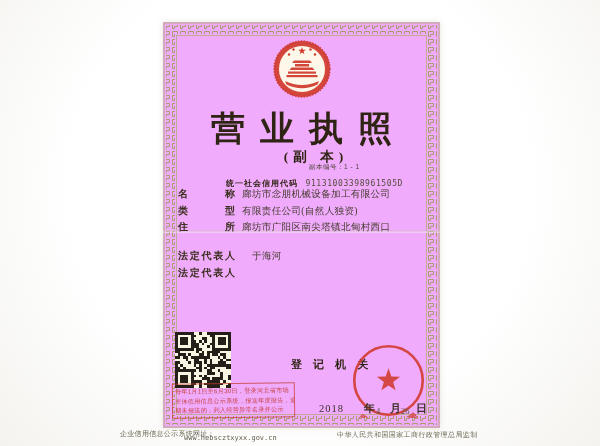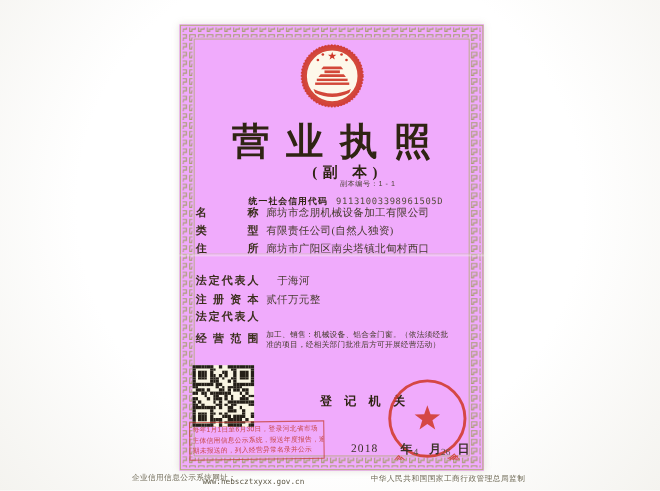--- a/index.html
+++ b/index.html
@@ -167,30 +167,22 @@
       </div>
       <div class="frow">
         <span class="flabel">住所</span>
         <span class="fvalue">廊坊市广阳区南尖塔镇北甸村西口</span>
       </div>
       <div class="frow gap">
         <span class="flabel">法定代表人</span>
         <span class="fvalue">于海河</span>
       </div>
       <div class="frow">
-        <span class="flabel">注册资本</span>
-        <span class="fvalue">贰仟万元整</span>
-      </div>
-      <div class="frow">
         <span class="flabel">法定代表人</span>
         <span class="fvalue"></span>
-      </div>
-      <div class="frow scope">
-        <span class="flabel">经营范围</span>
-        <span class="fvalue">加工、销售：机械设备、铝合金门窗。（依法须经批准的项目，经相关部门批准后方可开展经营活动）</span>
       </div>
     </div>
 
     <div class="qr">
       <div style="display:contents"><div class="qm on"></div><div class="qm on"></div><div class="qm on"></div><div class="qm on"></div><div class="qm on"></div><div class="qm on"></div><div class="qm on"></div><div class="qm"></div><div class="qm"></div><div class="qm on"></div><div class="qm"></div><div class="qm"></div><div class="qm on"></div><div class="qm on"></div><div class="qm on"></div><div class="qm on"></div><div class="qm on"></div><div class="qm on"></div><div class="qm on"></div><div class="qm on"></div><div class="qm on"></div><div class="qm on"></div><div class="qm"></div><div class="qm"></div><div class="qm"></div><div class="qm"></div><div class="qm"></div><div class="qm on"></div><div class="qm on"></div><div class="qm"></div><div class="qm"></div><div class="qm"></div><div class="qm"></div><div class="qm"></div><div class="qm on"></div><div class="qm on"></div><div class="qm"></div><div class="qm"></div><div class="qm"></div><div class="qm"></div><div class="qm"></div><div class="qm on"></div><div class="qm on"></div><div class="qm"></div><div class="qm on"></div><div class="qm on"></div><div class="qm on"></div><div class="qm"></div><div class="qm on"></div><div class="qm"></div><div class="qm"></div><div class="qm"></div><div class="qm on"></div><div class="qm on"></div><div class="qm"></div><div class="qm"></div><div class="qm on"></div><div class="qm"></div><div class="qm on"></div><div class="qm on"></div><div class="qm on"></div><div class="qm"></div><div class="qm on"></div><div class="qm on"></div><div class="qm"></div><div class="qm on"></div><div class="qm on"></div><div class="qm on"></div><div class="qm"></div><div class="qm on"></div><div class="qm on"></div><div class="qm"></div><div class="qm on"></div><div class="qm"></div><div class="qm on"></div><div class="qm"></div><div class="qm"></div><div class="qm on"></div><div class="qm"></div><div class="qm on"></div><div class="qm on"></div><div class="qm on"></div><div class="qm"></div><div class="qm on"></div><div class="qm on"></div><div class="qm"></div><div class="qm on"></div><div class="qm on"></div><div class="qm on"></div><div class="qm"></div><div class="qm on"></div><div class="qm on"></div><div class="qm on"></div><div class="qm"></div><div class="qm on"></div><div class="qm"></div><div class="qm"></div><div class="qm on"></div><div class="qm on"></div><div class="qm"></div><div class="qm on"></div><div class="qm on"></div><div class="qm on"></div><div class="qm"></div><div class="qm on"></div><div class="qm on"></div><div class="qm"></div><div class="qm"></div><div class="qm"></div><div class="qm"></div><div class="qm"></div><div class="qm on"></div><div class="qm on"></div><div class="qm on"></div><div class="qm"></div><div class="qm"></div><div class="qm"></div><div class="qm on"></div><div class="qm"></div><div class="qm on"></div><div class="qm"></div><div class="qm"></div><div class="qm"></div><div class="qm"></div><div class="qm"></div><div class="qm on"></div><div class="qm on"></div><div class="qm on"></div><div class="qm on"></div><div class="qm on"></div><div class="qm on"></div><div class="qm on"></div><div class="qm on"></div><div class="qm"></div><div class="qm on"></div><div class="qm on"></div><div class="qm"></div><div class="qm"></div><div class="qm"></div><div class="qm"></div><div class="qm on"></div><div class="qm on"></div><div class="qm on"></div><div class="qm on"></div><div class="qm on"></div><div class="qm on"></div><div class="qm on"></div><div class="qm on"></div><div class="qm on"></div><div class="qm"></div><div class="qm"></div><div class="qm"></div><div class="qm"></div><div class="qm"></div><div class="qm"></div><div class="qm on"></div><div class="qm"></div><div class="qm on"></div><div class="qm"></div><div class="qm on"></div><div class="qm on"></div><div class="qm on"></div><div class="qm on"></div><div class="qm on"></div><div class="qm"></div><div class="qm"></div><div class="qm"></div><div class="qm"></div><div class="qm"></div><div class="qm on"></div><div class="qm on"></div><div class="qm on"></div><div class="qm"></div><div class="qm on"></div><div class="qm"></div><div class="qm"></div><div class="qm"></div><div class="qm on"></div><div class="qm on"></div><div class="qm"></div><div class="qm on"></div><div class="qm"></div><div class="qm on"></div><div class="qm on"></div><div class="qm"></div><div class="qm on"></div><div class="qm on"></div><div class="qm"></div><div class="qm"></div><div class="qm on"></div><div class="qm on"></div><div class="qm"></div><div class="qm on"></div><div class="qm on"></div><div class="qm"></div><div class="qm on"></div><div class="qm on"></div><div class="qm on"></div><div class="qm on"></div><div class="qm on"></div><div class="qm on"></div><div class="qm on"></div><div class="qm"></div><div class="qm"></div><div class="qm"></div><div class="qm on"></div><div class="qm"></div><div class="qm on"></div><div class="qm"></div><div class="qm"></div><div class="qm"></div><div class="qm"></div><div class="qm"></div><div class="qm"></div><div class="qm on"></div><div class="qm"></div><div class="qm"></div><div class="qm on"></div><div class="qm on"></div><div class="qm"></div><div class="qm"></div><div class="qm on"></div><div class="qm"></div><div class="qm on"></div><div class="qm"></div><div class="qm"></div><div class="qm"></div><div class="qm on"></div><div class="qm"></div><div class="qm on"></div><div class="qm on"></div><div class="qm on"></div><div class="qm on"></div><div class="qm"></div><div class="qm"></div><div class="qm"></div><div class="qm on"></div><div class="qm"></div><div class="qm on"></div><div class="qm on"></div><div class="qm on"></div><div class="qm"></div><div class="qm on"></div><div class="qm"></div><div class="qm on"></div><div class="qm"></div><div class="qm"></div><div class="qm on"></div><div class="qm on"></div><div class="qm on"></div><div class="qm"></div><div class="qm"></div><div class="qm on"></div><div class="qm"></div><div class="qm on"></div><div class="qm"></div><div class="qm"></div><div class="qm"></div><div class="qm"></div><div class="qm on"></div><div class="qm"></div><div class="qm on"></div><div class="qm"></div><div class="qm"></div><div class="qm on"></div><div class="qm on"></div><div class="qm on"></div><div class="qm on"></div><div class="qm on"></div><div class="qm on"></div><div class="qm on"></div><div class="qm on"></div><div class="qm on"></div><div class="qm on"></div><div class="qm on"></div><div class="qm"></div><div class="qm on"></div><div class="qm"></div><div class="qm"></div><div class="qm"></div><div class="qm"></div><div class="qm on"></div><div class="qm on"></div><div class="qm"></div><div class="qm on"></div><div class="qm"></div><div class="qm on"></div><div class="qm on"></div><div class="qm"></div><div class="qm"></div><div class="qm"></div><div class="qm"></div><div class="qm on"></div><div class="qm on"></div><div class="qm on"></div><div class="qm on"></div><div class="qm on"></div><div class="qm on"></div><div class="qm on"></div><div class="qm on"></div><div class="qm on"></div><div class="qm on"></div><div class="qm"></div><div class="qm on"></div><div class="qm"></div><div class="qm"></div><div class="qm on"></div><div class="qm on"></div><div class="qm"></div><div class="qm"></div><div class="qm on"></div><div class="qm"></div><div class="qm"></div><div class="qm"></div><div class="qm"></div><div class="qm on"></div><div class="qm"></div><div class="qm"></div><div class="qm"></div><div class="qm"></div><div class="qm"></div><div class="qm on"></div><div class="qm"></div><div class="qm"></div><div class="qm"></div><div class="qm"></div><div class="qm"></div><div class="qm on"></div><div class="qm on"></div><div class="qm on"></div><div class="qm"></div><div class="qm"></div><div class="qm on"></div><div class="qm"></div><div class="qm"></div><div class="qm"></div><div class="qm on"></div><div class="qm"></div><div class="qm on"></div><div class="qm on"></div><div class="qm on"></div><div class="qm"></div><div class="qm on"></div><div class="qm on"></div><div class="qm"></div><div class="qm on"></div><div class="qm"></div><div class="qm on"></div><div class="qm"></div><div class="qm"></div><div class="qm"></div><div class="qm"></div><div class="qm"></div><div class="qm on"></div><div class="qm"></div><div class="qm"></div><div class="qm on"></div><div class="qm on"></div><div class="qm"></div><div class="qm on"></div><div class="qm on"></div><div class="qm on"></div><div class="qm"></div><div class="qm on"></div><div class="qm"></div><div class="qm"></div><div class="qm"></div><div class="qm on"></div><div class="qm on"></div><div class="qm on"></div><div class="qm"></div><div class="qm on"></div><div class="qm on"></div><div class="qm on"></div><div class="qm on"></div><div class="qm"></div><div class="qm"></div><div class="qm on"></div><div class="qm on"></div><div class="qm"></div><div class="qm on"></div><div class="qm on"></div><div class="qm on"></div><div class="qm"></div><div class="qm on"></div><div class="qm on"></div><div class="qm on"></div><div class="qm on"></div><div class="qm"></div><div class="qm"></div><div class="qm on"></div><div class="qm on"></div><div class="qm on"></div><div class="qm on"></div><div class="qm on"></div><div class="qm"></div><div class="qm on"></div><div class="qm"></div><div class="qm"></div><div class="qm on"></div><div class="qm"></div><div class="qm"></div><div class="qm"></div><div class="qm"></div><div class="qm"></div><div class="qm on"></div><div class="qm on"></div><div class="qm"></div><div class="qm on"></div><div class="qm"></div><div class="qm on"></div><div class="qm on"></div><div class="qm on"></div><div class="qm on"></div><div class="qm on"></div><div class="qm on"></div><div class="qm on"></div><div class="qm"></div><div class="qm"></div><div class="qm on"></div><div class="qm on"></div><div class="qm on"></div><div class="qm on"></div><div class="qm on"></div><div class="qm on"></div><div class="qm on"></div><div class="qm on"></div><div class="qm"></div><div class="qm"></div><div class="qm on"></div><div class="qm"></div><div class="qm"></div><div class="qm on"></div><div class="qm on"></div><div class="qm on"></div><div class="qm on"></div><div class="qm on"></div><div class="qm"></div><div class="qm"></div><div class="qm on"></div><div class="qm on"></div></div>
     </div>
 
     <div class="notice-stamp">
       <div>每年1月1日至6月30日，登录河北省市场</div>
       <div>主体信用信息公示系统，报送年度报告，逾</div>

